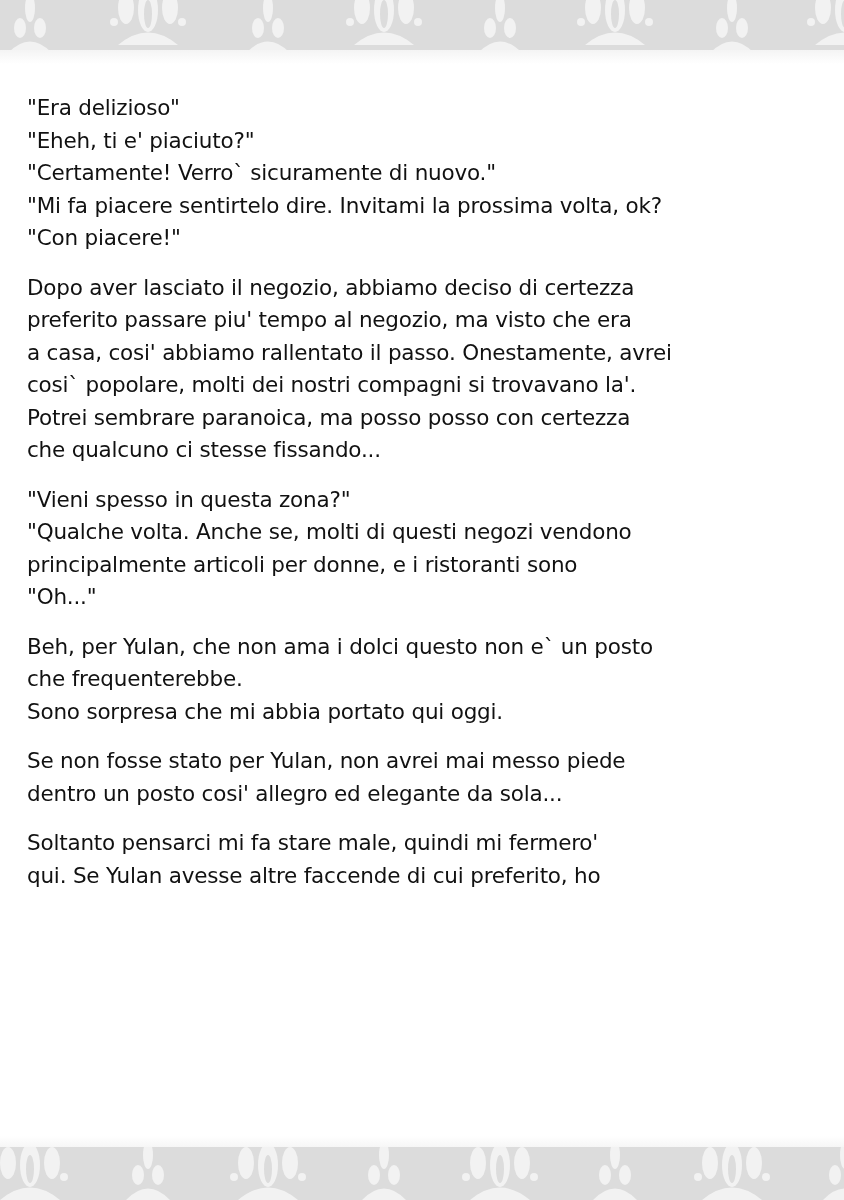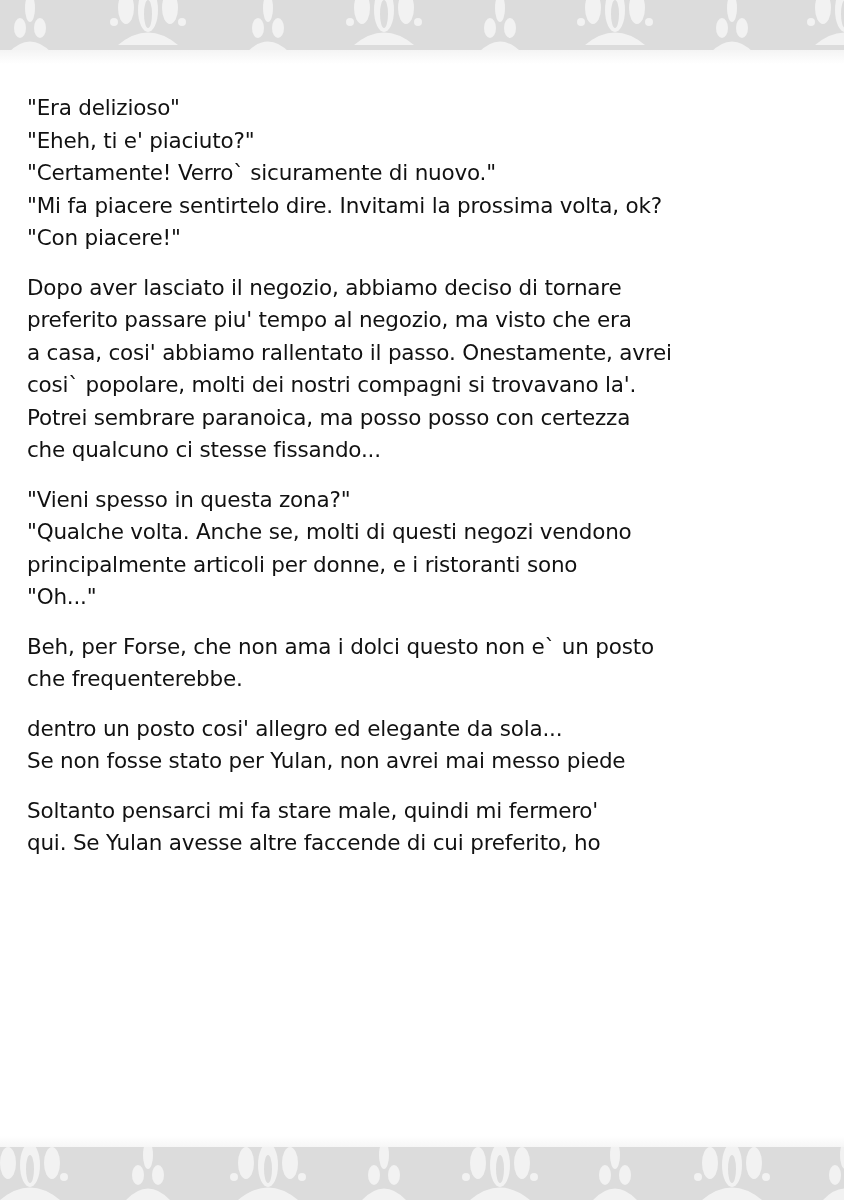--- a/index.html
+++ b/index.html
@@ -90,43 +90,44 @@
 <div class="page-text">
   <div>
     <div class="line">"Era delizioso"</div>
     <div class="line">"Eheh, ti e' piaciuto?"</div>
     <div class="line">"Certamente! Verro` sicuramente di nuovo."</div>
     <div class="line">"Mi fa piacere sentirtelo dire. Invitami la prossima volta, ok?</div>
     <div class="line">"Con piacere!"</div>
   </div>
   <div class="para-gap"></div>
   <div>
-    <div class="line">Dopo aver lasciato il negozio, abbiamo deciso di tornare</div>
+    <div class="line">Dopo aver lasciato il negozio, abbiamo deciso di certezza</div>
     <div class="line">preferito passare piu' tempo al negozio, ma visto che era</div>
     <div class="line">a casa, cosi' abbiamo rallentato il passo. Onestamente, avrei</div>
     <div class="line">cosi` popolare, molti dei nostri compagni si trovavano la'.</div>
     <div class="line">Potrei sembrare paranoica, ma posso posso con certezza</div>
     <div class="line">che qualcuno ci stesse fissando...</div>
   </div>
   <div class="para-gap"></div>
   <div>
     <div class="line">"Vieni spesso in questa zona?"</div>
     <div class="line">"Qualche volta. Anche se, molti di questi negozi vendono</div>
     <div class="line">principalmente articoli per donne, e i ristoranti sono</div>
     <div class="line">"Oh..."</div>
   </div>
   <div class="para-gap"></div>
   <div>
-    <div class="line">Beh, per Forse, che non ama i dolci questo non e` un posto</div>
+    <div class="line">Beh, per Yulan, che non ama i dolci questo non e` un posto</div>
     <div class="line">che frequenterebbe.</div>
+    <div class="line">Sono sorpresa che mi abbia portato qui oggi.</div>
   </div>
   <div class="para-gap"></div>
   <div>
+    <div class="line">Se non fosse stato per Yulan, non avrei mai messo piede</div>
     <div class="line">dentro un posto cosi' allegro ed elegante da sola...</div>
-    <div class="line">Se non fosse stato per Yulan, non avrei mai messo piede</div>
   </div>
   <div class="para-gap"></div>
   <div>
     <div class="line">Soltanto pensarci mi fa stare male, quindi mi fermero'</div>
     <div class="line">qui. Se Yulan avesse altre faccende di cui preferito, ho</div>
   </div>
 </div>
 
 <div class="band-fade-bottom"></div>
 <div class="damask-band bottom">

